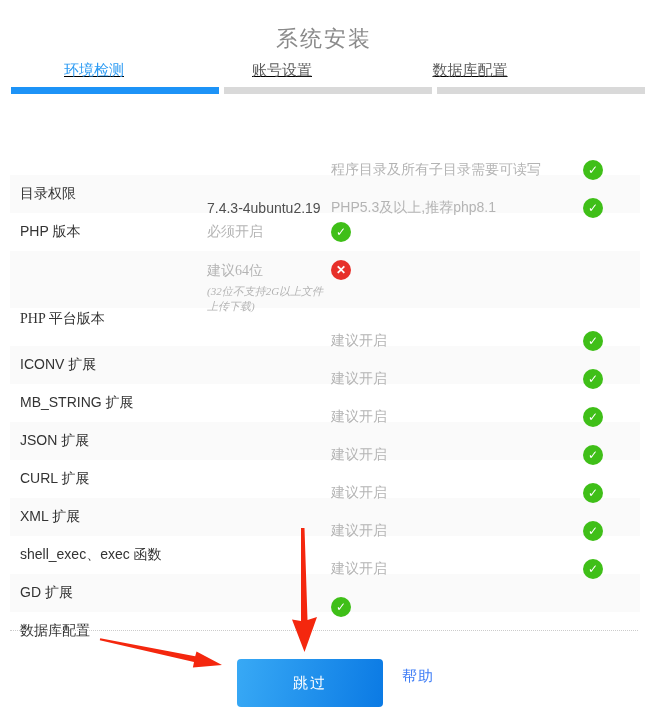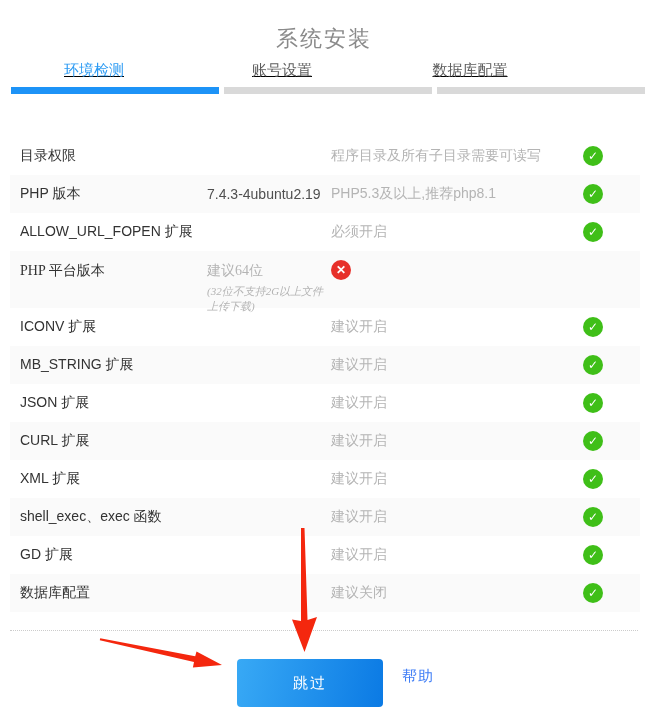--- a/index.html
+++ b/index.html
@@ -43,21 +43,21 @@
     align-items: center;
     height: 38px;
     font-size: 14px;
   }
   .check-row.alt { background: #fafafa; }
   .check-row.tall { height: 57px; align-items: flex-start; font-family: Liberation Serif, serif; }
   .check-row.tall .cell-label,
   .check-row.tall .cell-value { padding-top: 11px; }
   .check-row.tall .cell-req { padding-top: 11px; }
   .check-row.tall .badge { margin-top: 9px; }
-  .cell-label { color: #333333; }
+  .cell-label { color: #333333; margin-top: 48px; }
   .cell-value { color: #4f4f4f; }
   .cell-req  { color: #b4b4b4; }
   .req-note  { font-style: italic; color: #b4b4b4; margin-top: 4px; font-size: 11px; }
   .badge {
     width: 20px; height: 20px; border-radius: 50%;
     display: flex; align-items: center; justify-content: center;
     color: #ffffff; font-size: 12px; font-weight: bold;
   }
   .badge.ok   { background: #3fbf18; }
   .badge.fail { background: #e7302a; }
@@ -113,21 +113,20 @@
     <div class="check-row alt">
     <span class="cell-label">PHP 版本</span>
     <span class="cell-value">7.4.3-4ubuntu2.19</span>
     <span class="cell-req">
       <span>PHP5.3及以上,推荐php8.1</span>
       
     </span>
     <span class="badge ok">✓</span>
   </div>
     <div class="check-row">
-    <span class="cell-label">ALLOW_URL_FOPEN 扩展</span>
     <span class="cell-value"></span>
     <span class="cell-req">
       <span>必须开启</span>
       
     </span>
     <span class="badge ok">✓</span>
   </div>
     <div class="check-row alt tall">
     <span class="cell-label">PHP 平台版本</span>
     <span class="cell-req">
@@ -195,24 +194,20 @@
     <span class="cell-value"></span>
     <span class="cell-req">
       <span>建议开启</span>
       
     </span>
     <span class="badge ok">✓</span>
   </div>
     <div class="check-row alt">
     <span class="cell-label">数据库配置</span>
     <span class="cell-value"></span>
-    <span class="cell-req">
-      <span>建议关闭</span>
-      
-    </span>
     <span class="badge ok">✓</span>
   </div>
   </div>
 
 <div class="divider"></div>
 <button class="skip-button">跳过</button>
 <a class="help-link">帮助</a>
 
 <svg class="arrow-layer" width="648" height="708" viewBox="0 0 648 708" xmlns="http://www.w3.org/2000/svg">
   <polygon fill="#f4270e" points="301,528 304.5,528 307.5,620 317,617 304.5,652 292,619.5 301,621"></polygon>

